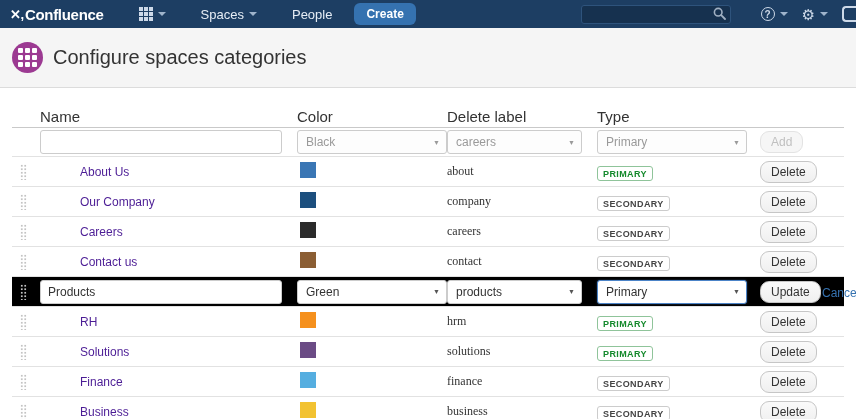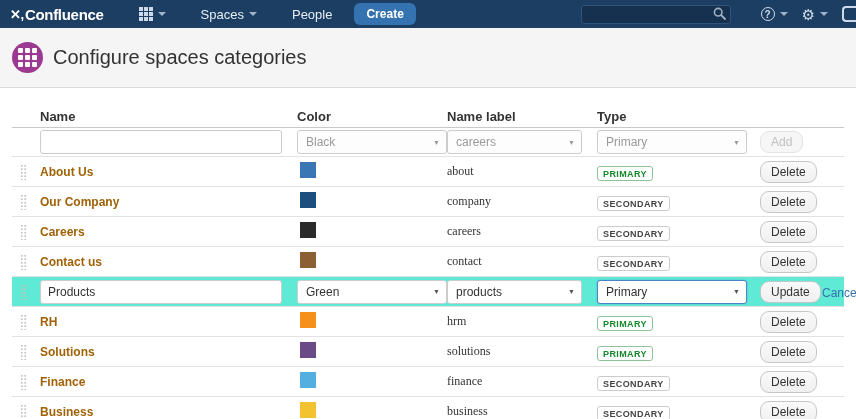--- a/index.html
+++ b/index.html
@@ -40,28 +40,28 @@
     grid-template-columns:repeat(3,5px); grid-gap:2px; align-content:center;
     justify-content:center; margin-right:10px; }
   .page-icon i { width:5px; height:5px; background:#fff; border-radius:1px; }
   .page-title { font-size:20px; color:#333; font-weight:normal; }
 
   
   .table { margin:18px 12px 0 12px; }
   .row { display:grid; grid-template-columns:28px 257px 150px 150px 163px 56px 1fr;
     align-items:center; }
   .thead { height:22px; border-bottom:1px solid #c9c9c9; }
-  .thead span { font-size:13px; font-weight:bold; color:#333; }
+  .thead span { font-size:15px; font-weight:normal; color:#333; }
   .filter-row { height:29px; border-bottom:1px solid #e2e2e2; }
   .data-row { height:30px; border-bottom:1px solid #e2e2e2; }
-  .edit-row { background:#5eead4; }
+  .edit-row { background:#000000; }
   .handle { width:7px; height:16px; margin-left:8px; cursor:grab;
     background-image:radial-gradient(#c3c3c3 1px, transparent 1.1px);
     background-size:3.5px 3.5px; }
-  .name-cell { font-size:12px; font-weight:bold; color:#a16207; }
+  .name-cell { font-size:12px; font-weight:normal; color:#4c1d95;margin-left:40px; }
   .label-cell { font-size:12px; color:#333;font-family:Liberation Serif, serif; }
   .swatch { width:16px; height:16px; display:inline-block; margin-left:3px; }
   .badge { display:inline-block; font-size:9px; font-weight:bold; letter-spacing:.4px;
     border:1px solid #ccc; border-radius:3px; padding:2px 5px 1px 5px; background:#fff; }
   .btn { background:linear-gradient(#fafafa,#f0f0f0); border:1px solid #c6c6c6;
     border-radius:9px; color:#333; font-size:12px; padding:3px 10px; cursor:pointer;
     font-family:"Liberation Sans", sans-serif; }
   .btn-disabled { background:#f6f6f6; border:1px solid #e3e3e3; color:#c0c0c0; cursor:default; }
   .text-input { height:24px; border:1px solid #ccc; border-radius:3px; font-size:12px;
     color:#333; padding:0 7px; width:242px; outline:none;
@@ -143,21 +143,21 @@
   </div>
   <h1 class="page-title">Configure spaces categories</h1>
 </div>
 
 <div class="table">
 
   <div class="row thead">
     <span></span>
     <span>Name</span>
     <span>Color</span>
-    <span>Name label</span>
+    <span>Delete label</span>
     <span>Type</span>
     <span></span>
       <span></span>
   </div>
 
   <div class="row filter-row">
     <span></span>
     <span><input class="text-input" type="text" value="" style=""></span>
     <span>
         <span class="sel sel-placeholder w-color">

